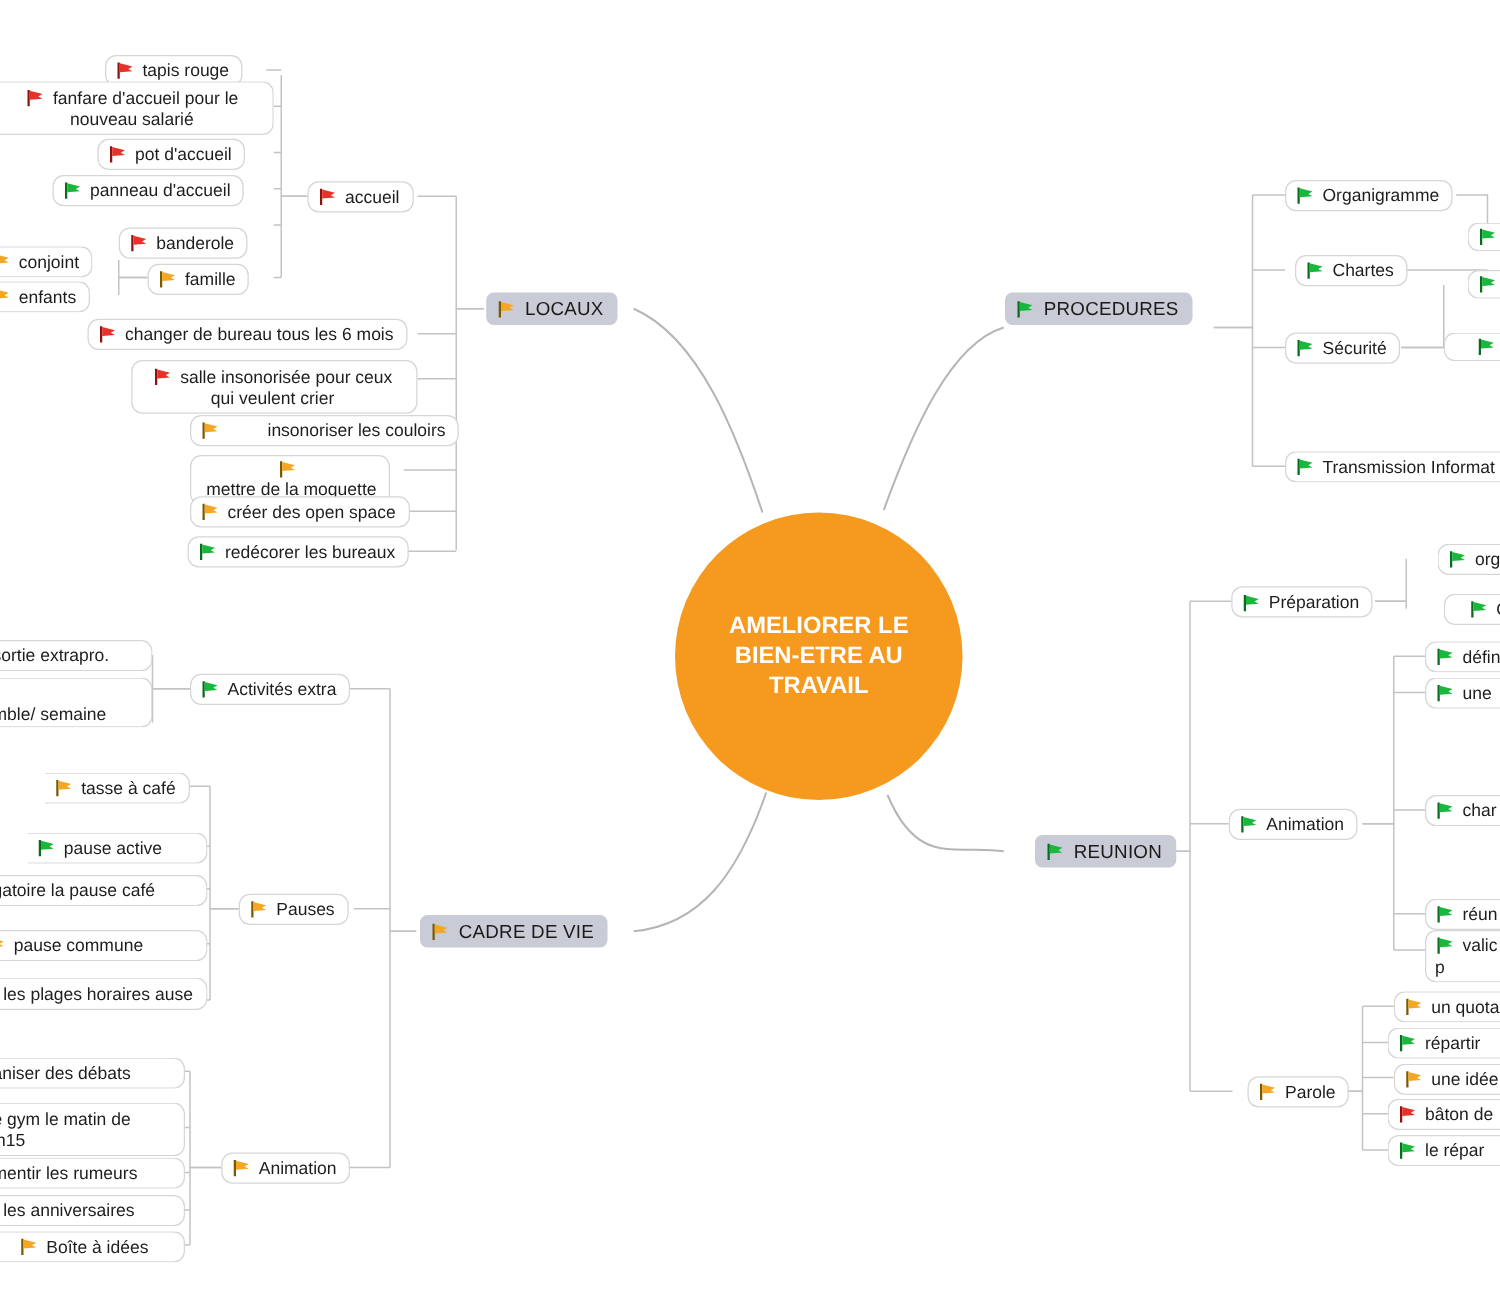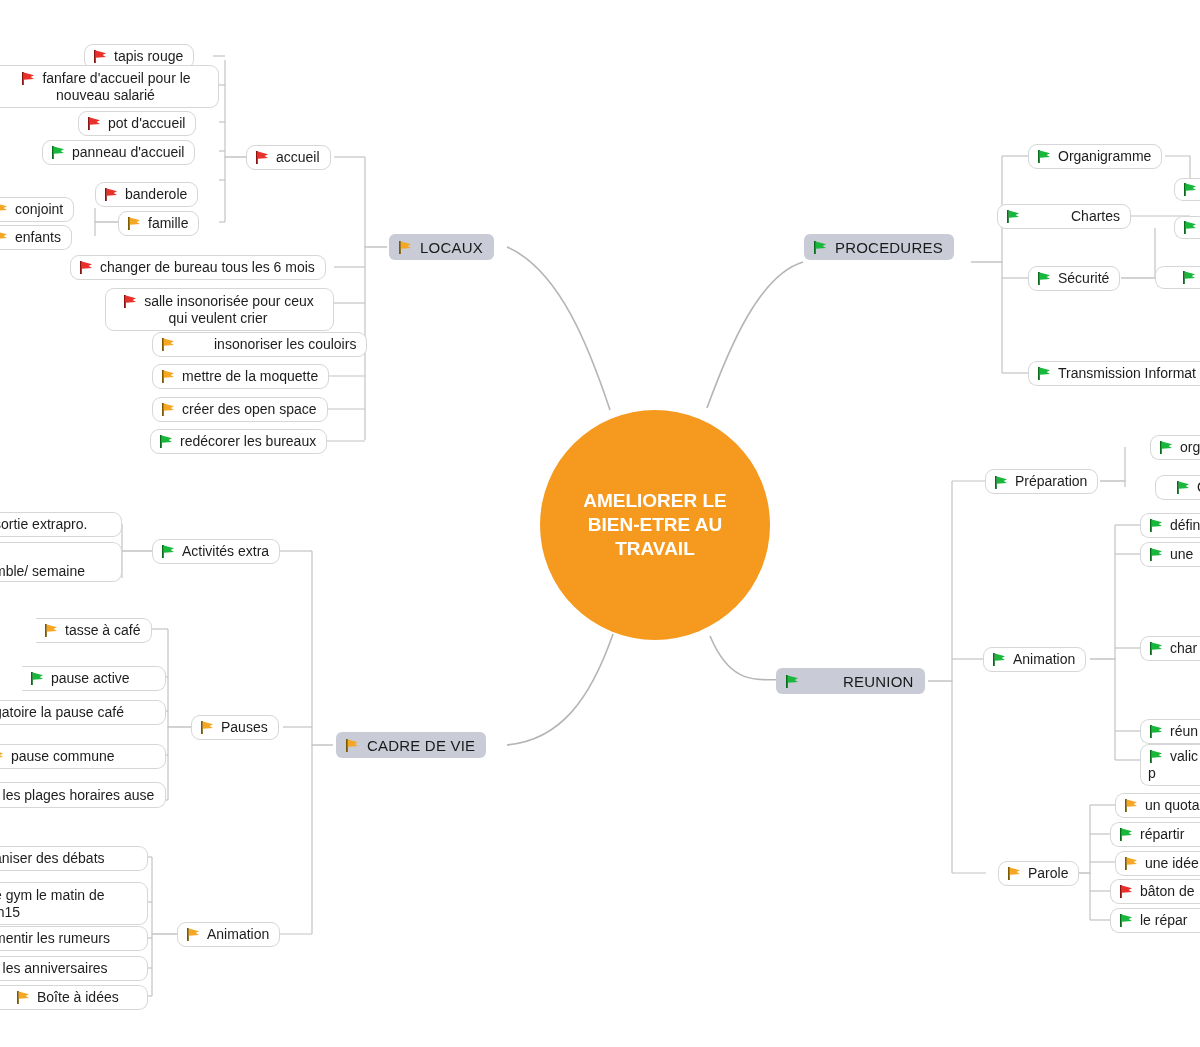--- a/index.html
+++ b/index.html
@@ -225,21 +225,21 @@
   <div class="main-node" style="left:336px; top:732px;">
     <span class="flag">
       <svg viewBox="0 0 17 15" width="17" height="15">
           <rect x="2" y="1" width="1.8" height="13" fill="#7a5a00"></rect>
           <path d="M3.8 1.6 L14 4.2 L10.6 6.1 L14 8.0 L3.8 8.8 Z" fill="#f5a623"></path>
         </svg>
     </span>
     <span class="label">CADRE DE VIE</span>
   </div>
 
-  <div class="main-node" style="left:776px; top:668px;gap:36px;">
+  <div class="main-node" style="left:828px; top:668px;">
     <span class="flag">
       <svg viewBox="0 0 17 15" width="17" height="15">
           <rect x="2" y="1" width="1.8" height="13" fill="#0a6b1c"></rect>
           <path d="M3.8 1.6 L14 4.2 L10.6 6.1 L14 8.0 L3.8 8.8 Z" fill="#19b73c"></path>
         </svg>
     </span>
     <span class="label">REUNION</span>
   </div>
 
   <div class="node" style="left:246px; top:145px;">
@@ -353,21 +353,21 @@
   <div class="node" style="left:152px; top:332px;gap:32px;">
     <span class="flag">
       <svg viewBox="0 0 17 15" width="17" height="15">
           <rect x="2" y="1" width="1.8" height="13" fill="#7a5a00"></rect>
           <path d="M3.8 1.6 L14 4.2 L10.6 6.1 L14 8.0 L3.8 8.8 Z" fill="#f5a623"></path>
         </svg>
     </span>
     <span class="label">insonoriser les couloirs</span>
   </div>
 
-  <div class="node" style="left:152px; top:364px;">
+  <div class="node" style="left:152px; top:364px;flex-direction:column;">
     <span class="flag">
       <svg viewBox="0 0 17 15" width="17" height="15">
           <rect x="2" y="1" width="1.8" height="13" fill="#7a5a00"></rect>
           <path d="M3.8 1.6 L14 4.2 L10.6 6.1 L14 8.0 L3.8 8.8 Z" fill="#f5a623"></path>
         </svg>
     </span>
     <span class="label">mettre de la moquette</span>
   </div>
 
   <div class="node" style="left:152px; top:397px;">
@@ -495,21 +495,21 @@
   <div class="node" style="left:1028px; top:144px;">
     <span class="flag">
       <svg viewBox="0 0 17 15" width="17" height="15">
           <rect x="2" y="1" width="1.8" height="13" fill="#0a6b1c"></rect>
           <path d="M3.8 1.6 L14 4.2 L10.6 6.1 L14 8.0 L3.8 8.8 Z" fill="#19b73c"></path>
         </svg>
     </span>
     <span class="label">Organigramme</span>
   </div>
 
-  <div class="node" style="left:997px; top:204px;gap:44px;">
+  <div class="node" style="left:1036px; top:204px;">
     <span class="flag">
       <svg viewBox="0 0 17 15" width="17" height="15">
           <rect x="2" y="1" width="1.8" height="13" fill="#0a6b1c"></rect>
           <path d="M3.8 1.6 L14 4.2 L10.6 6.1 L14 8.0 L3.8 8.8 Z" fill="#19b73c"></path>
         </svg>
     </span>
     <span class="label">Chartes</span>
   </div>
 
   <div class="node" style="left:1028px; top:266px;">

